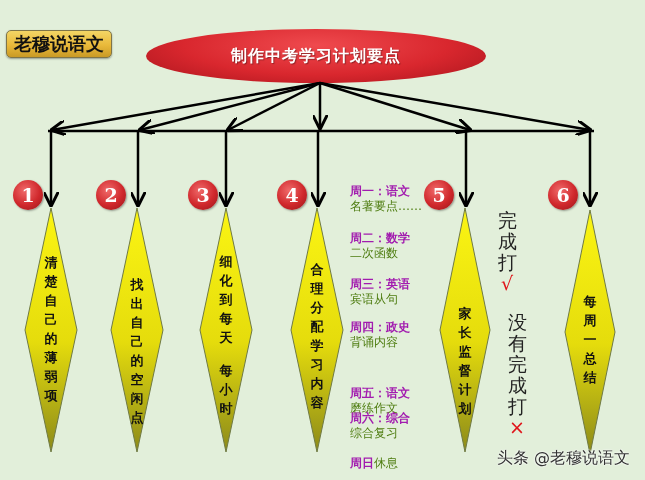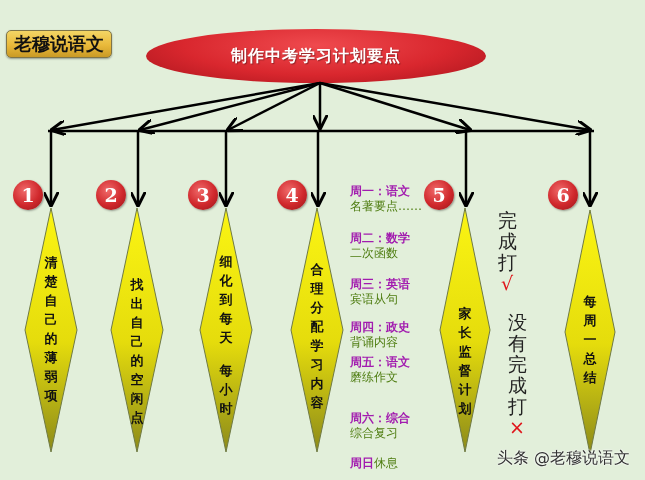--- a/index.html
+++ b/index.html
@@ -144,21 +144,21 @@
   <div class="task">二次函数</div>
 </div>
 <div class="sched" style="top:277px;">
   <div class="day">周三：英语</div>
   <div class="task">宾语从句</div>
 </div>
 <div class="sched" style="top:320px;">
   <div class="day">周四：政史</div>
   <div class="task">背诵内容</div>
 </div>
-<div class="sched" style="top:356px;font-family:Liberation Mono, monospace;">
+<div class="sched" style="top:386px;">
   <div class="day">周五：语文</div>
   <div class="task">磨练作文</div>
 </div>
 <div class="sched" style="top:411px;">
   <div class="day">周六：综合</div>
   <div class="task">综合复习</div>
 </div>
 <div class="sched" style="top:456px;">
   <span class="day">周日</span><span class="task">休息</span>
 </div>

